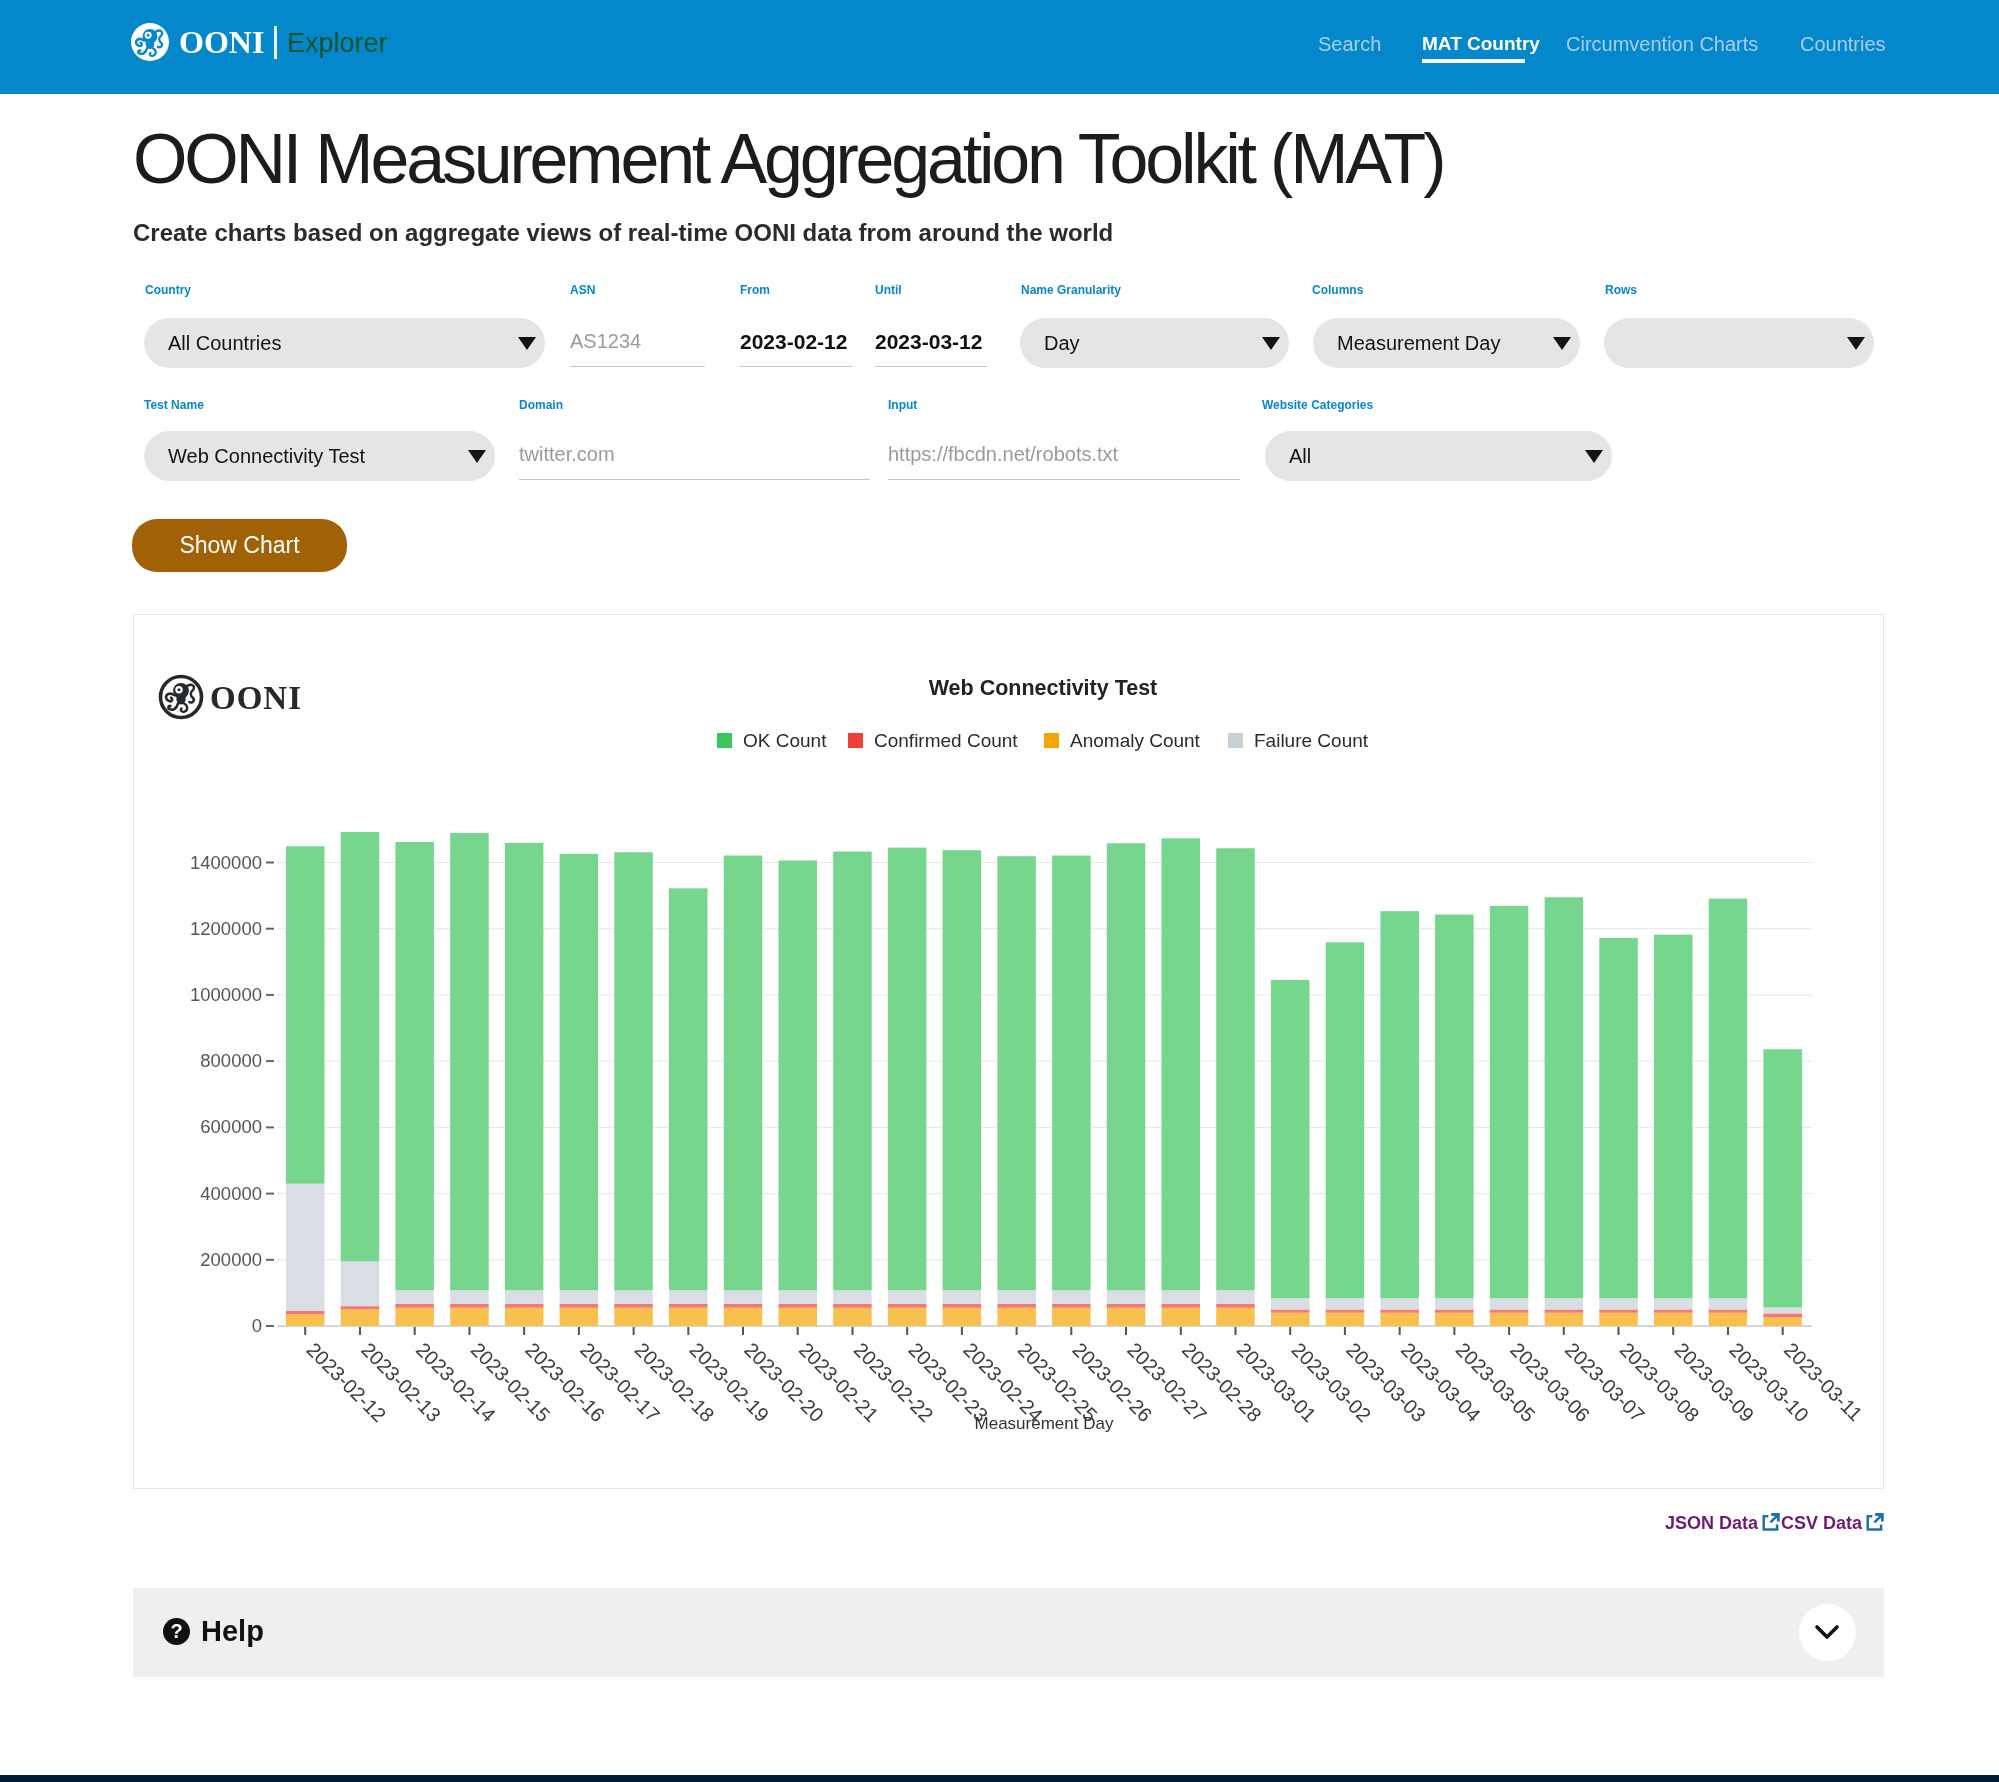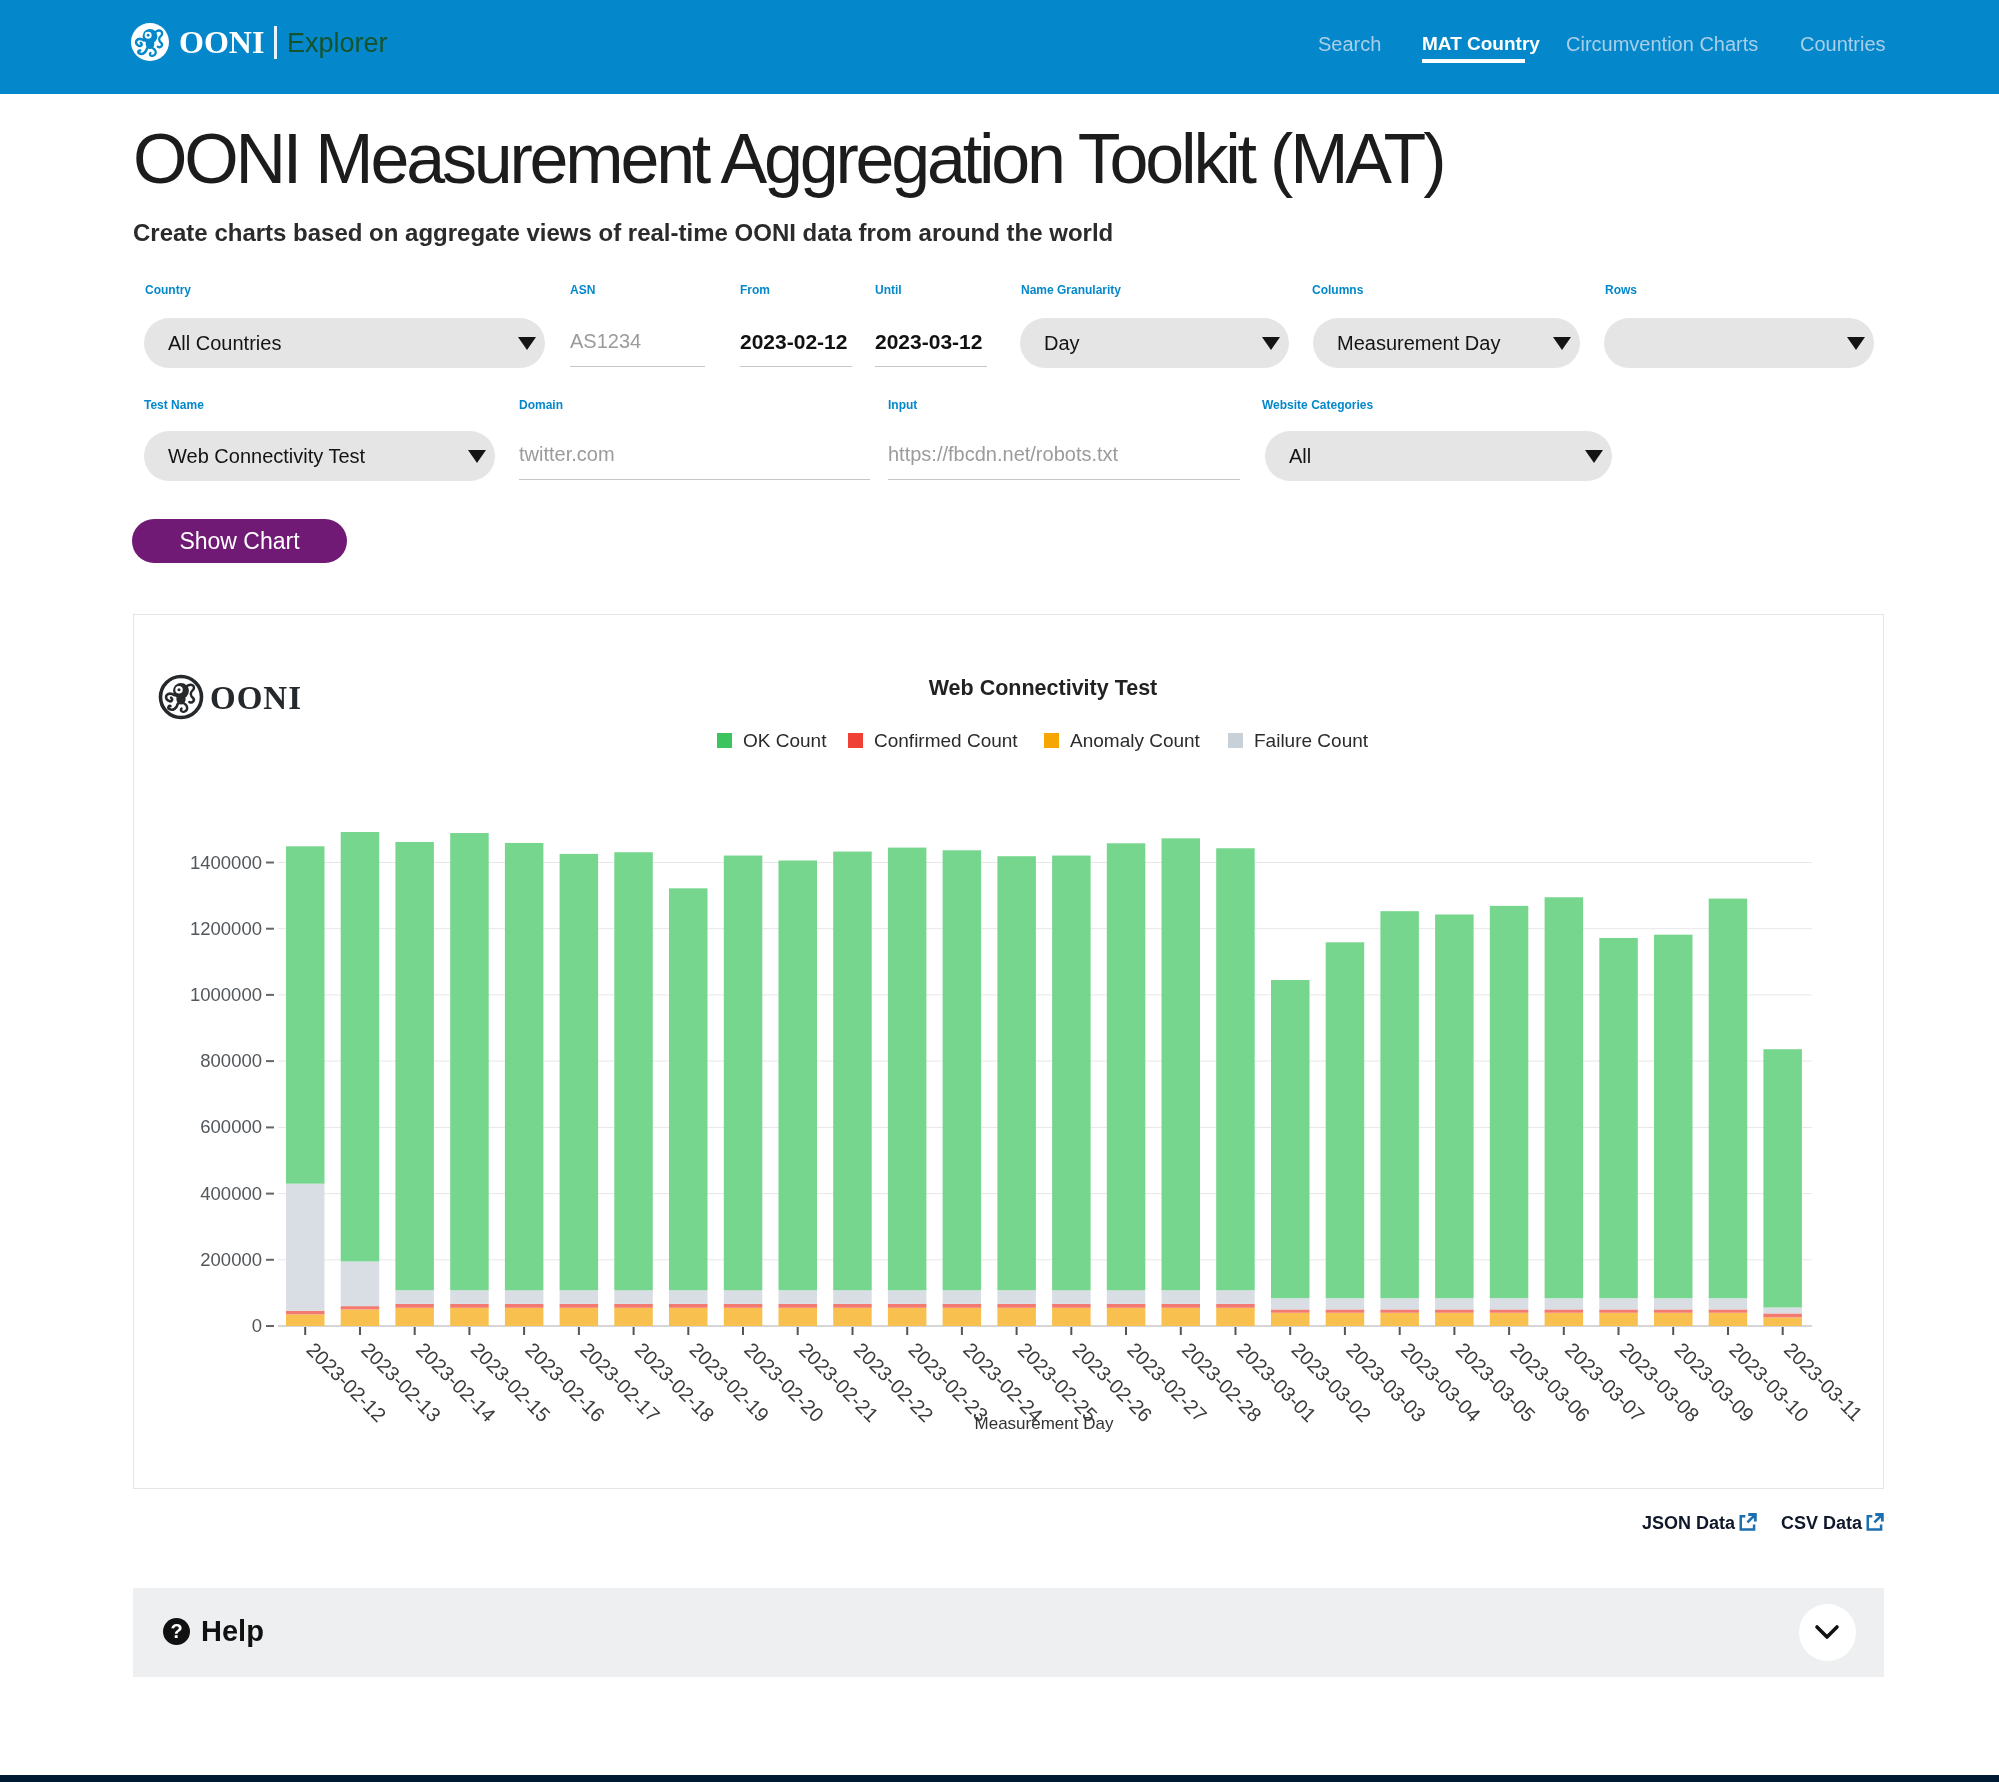--- a/index.html
+++ b/index.html
@@ -59,21 +59,21 @@
 
 <div class="lbl" style="left:144px;top:398px">Test Name</div>
 <div class="sel" style="left:144px;top:431px;width:351px">Web Connectivity Test<span class="car"></span></div>
 <div class="lbl" style="left:519px;top:398px">Domain</div>
 <div class="inp ph" style="left:519px;top:430px;width:351px">twitter.com</div>
 <div class="lbl" style="left:888px;top:398px">Input</div>
 <div class="inp ph" style="left:888px;top:430px;width:352px">https://fbcdn.net/robots.txt</div>
 <div class="lbl" style="left:1262px;top:398px">Website Categories</div>
 <div class="sel" style="left:1265px;top:431px;width:347px">All<span class="car"></span></div>
 
-<div class="abs" style="left:132px;top:519px;width:215px;height:44px;background:#701a75;border-radius:25px;
+<div class="abs" style="left:132px;top:519px;width:215px;height:53px;background:#a16207;border-radius:25px;
  color:#fff;font-size:23px;display:flex;align-items:center;justify-content:center">Show Chart</div>
 
 <div class="abs" style="left:133px;top:614px;width:1751px;height:875px;border:1px solid #e3e6e9"></div>
 <svg width="1749" height="873" viewBox="0 0 1749 873" style="position:absolute;left:134px;top:615px;font-family:'Liberation Sans',sans-serif">
 <circle cx="47" cy="82" r="20.5" fill="none" stroke="#26292c" stroke-width="3.6"></circle>
 <circle cx="47" cy="75.87" r="7.904999999999999" fill="#26292c"></circle>
     <ellipse cx="47" cy="83.93" rx="4.65" ry="5.58" fill="#26292c"></ellipse>
     <circle cx="44.985" cy="74.785" r="3.7199999999999998" fill="#fff"></circle>
     <circle cx="44.985" cy="74.785" r="1.55" fill="#26292c"></circle>
     <path d="M 40.49 80.21 C 33.67 75.87 29.33 82.07 33.98 85.48 C 37.39 87.65 39.56 84.55 37.08 82.69" fill="none" stroke="#26292c" stroke-width="2.635" stroke-linecap="round"></path>
@@ -278,21 +278,21 @@
 <text transform="translate(1594.0,736.0) rotate(45)" font-size="20" fill="#3c3c3c">2023-03-10</text>
 <rect x="1629.4" y="702.39" width="38.5" height="8.61" fill="#f8c14f"></rect>
 <rect x="1629.4" y="698.42" width="38.5" height="3.97" fill="#f37a71"></rect>
 <rect x="1629.4" y="692.46" width="38.5" height="5.96" fill="#d9dee4"></rect>
 <rect x="1629.4" y="434.22" width="38.5" height="258.24" fill="#76d68e"></rect>
 <line x1="1648.7" y1="712.0" x2="1648.7" y2="720.0" stroke="#555" stroke-width="2"></line>
 <text transform="translate(1648.7,736.0) rotate(45)" font-size="20" fill="#3c3c3c">2023-03-11</text>
 <text x="910" y="814" font-size="17" fill="#333" text-anchor="middle">Measurement Day</text>
 </svg>
 
-<div class="abs" style="left:1400px;top:1512px;width:484px;display:flex;justify-content:flex-end;align-items:flex-start;gap:24px;font-size:18px;font-weight:bold;color:#0f172a">
+<div class="abs" style="left:1400px;top:1512px;width:484px;display:flex;justify-content:flex-end;align-items:flex-start;gap:1px;font-size:18px;font-weight:bold;color:#701a75">
 <span>JSON Data<svg width="20" height="20" viewBox="0 0 24 24" style="vertical-align:-3px;margin-left:2px">
         <path d="M10 5 H4.5 V21 H20.5 V15" fill="none" stroke="#1d6fae" stroke-width="3"></path>
         <path d="M13.5 3 H22 V11.5" fill="none" stroke="#1d6fae" stroke-width="3.4"></path>
         <path d="M21 4 L12.5 12.5" fill="none" stroke="#1d6fae" stroke-width="3.2"></path>
       </svg></span>
     <span>CSV Data<svg width="20" height="20" viewBox="0 0 24 24" style="vertical-align:-3px;margin-left:2px">
         <path d="M10 5 H4.5 V21 H20.5 V15" fill="none" stroke="#1d6fae" stroke-width="3"></path>
         <path d="M13.5 3 H22 V11.5" fill="none" stroke="#1d6fae" stroke-width="3.4"></path>
         <path d="M21 4 L12.5 12.5" fill="none" stroke="#1d6fae" stroke-width="3.2"></path>
       </svg></span>

